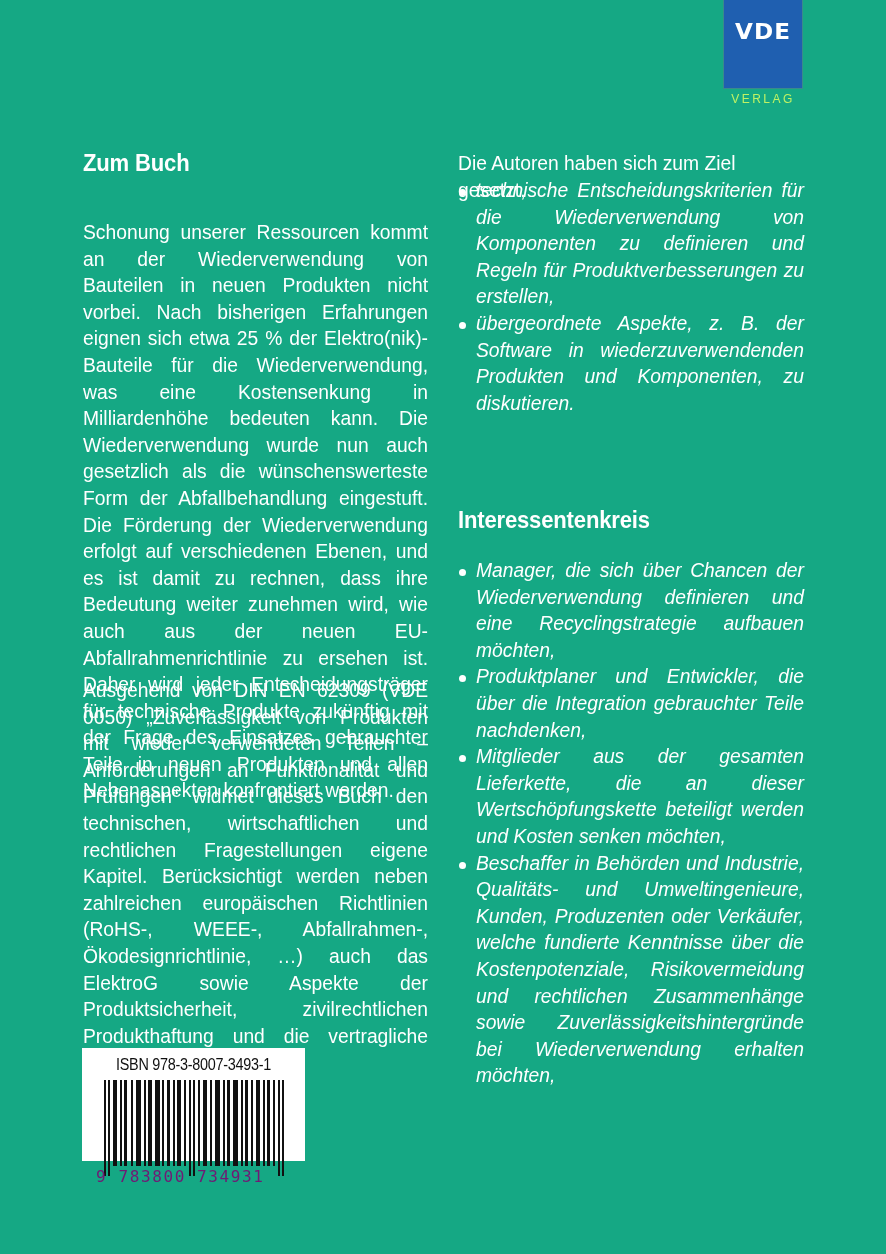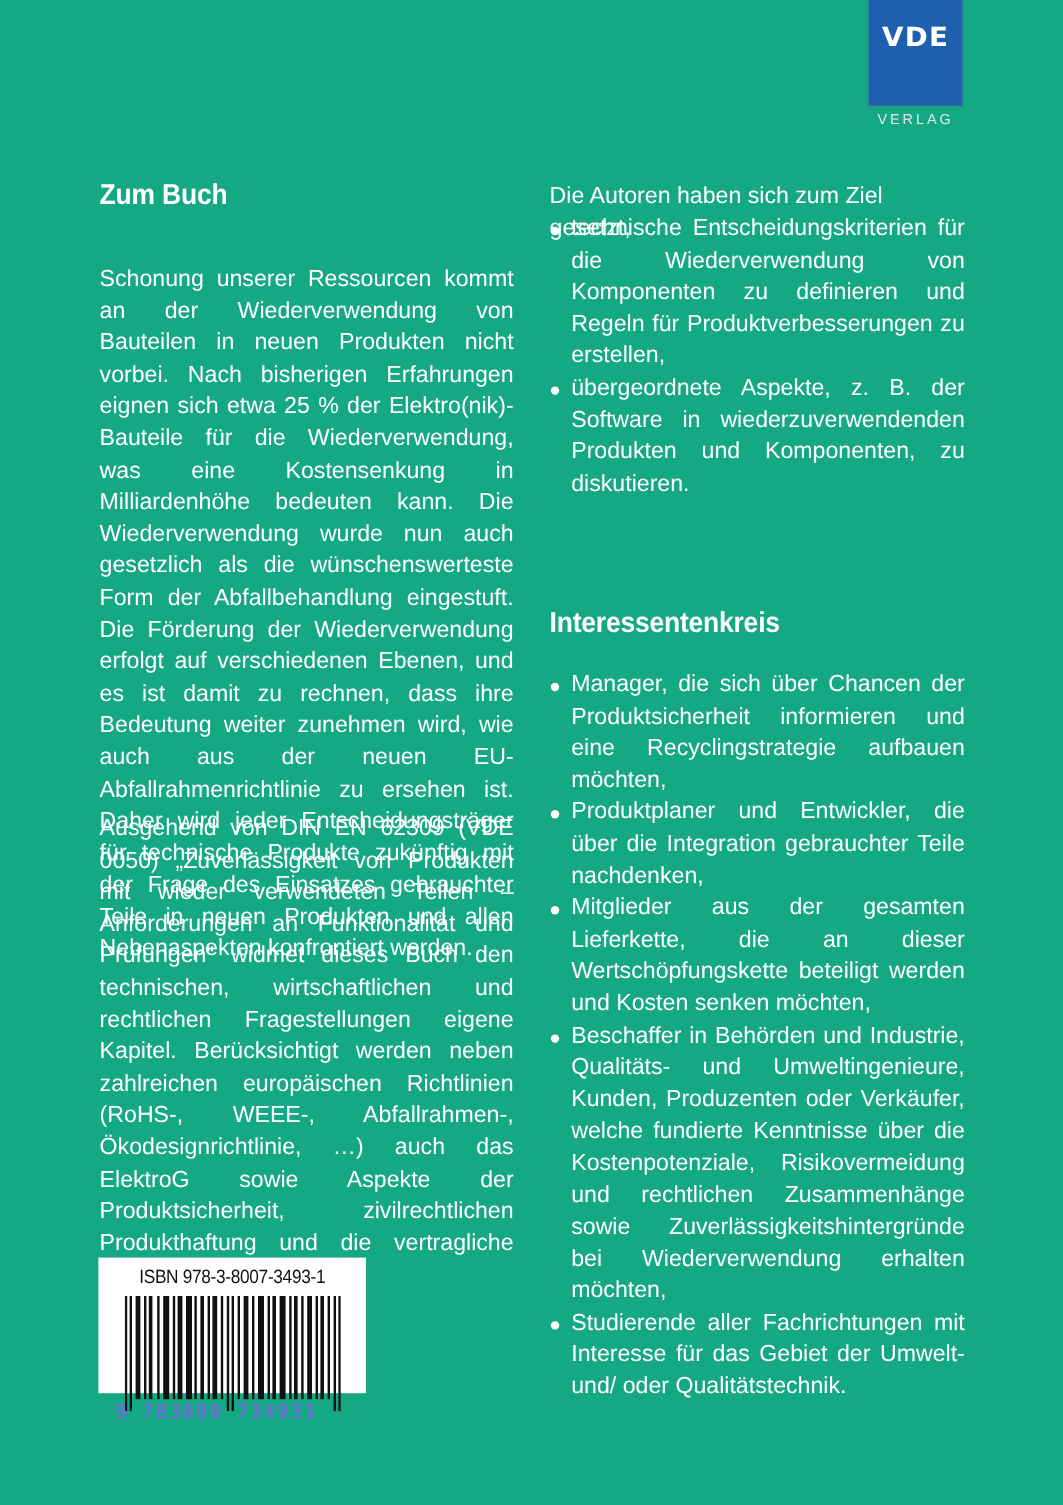--- a/index.html
+++ b/index.html
@@ -16,53 +16,53 @@
     box-shadow: 0 0 0 1px #3a8a8c;
   }
   .logo .vde {
     position:absolute; left:0; right:0; top:19px; text-align:center;
     font-family:"DejaVu Sans", sans-serif; font-weight:bold; font-size:22px;
     letter-spacing:1px; color:#ffffff; transform:scaleX(1.05);
   }
   .logo .verlag {
     position:absolute; left:0; right:0; top:92px; text-align:center;
     font-family:"Liberation Sans", sans-serif; font-size:12px; letter-spacing:2.5px;
-    color:#e5e5e5;
+    color:#bef264;
   }
   .col {
     position:absolute; top:0;
     font-size:19.3px; line-height:26.6px;
     text-align:justify;
   }
   .col.left { left:83px; width:345px; }
   .col.right { left:458px; width:346px; }
   .heading {
     position:absolute; font-weight:bold; font-size:24px; line-height:28px;
     letter-spacing:-0.2px; transform:scaleX(0.92); transform-origin:left center;
   }
   .para { position:absolute; margin:0; text-align:justify; }
-  ul.bullets { list-style:none; margin:0; padding:0; position:absolute; }
+  ul.bullets { list-style:none; margin:0; padding:0; position:absolute;font-style:italic; }
   ul.bullets li { position:relative; padding-left:18px; text-align:justify; }
   ul.bullets li::before {
     content:""; position:absolute; left:1px; top:11px;
     width:7px; height:7px; border-radius:50%; background:#ffffff;
   }
   .barcode-box {
     position:absolute; left:82px; top:1048px; width:223px; height:113px;
     background:#ffffff; color:#111111;
   }
   .isbn {
     position:absolute; left:0; right:0; top:8px; text-align:center;
     font-size:16px; letter-spacing:-0.3px; transform:scaleX(0.9);
   }
   .bars { position:absolute; left:22px; top:32px; width:180px; height:96px; }
   .ean-digits {
     position:absolute; left:14px; top:119px; width:190px;
     font-family:"DejaVu Sans Mono", monospace; font-size:16px; letter-spacing:1.6px;
-    color:#8b5cf6; background:transparent;
+    color:#701a75; background:transparent;
   }
 </style>
 </head>
 <body>
 
 <div class="logo">
   <div class="vde">VDE</div>
   <div class="verlag">VERLAG</div>
 </div>
 
@@ -73,25 +73,24 @@
 </div>
 
 <div class="col right">
   <p class="para" style="top:151px; width:346px; text-align:left;">Die Autoren haben sich zum Ziel gesetzt,</p>
   <ul class="bullets" style="top:178px; width:346px;">
     <li>technische Entscheidungskriterien für die Wiederverwendung von Komponenten zu definieren und Regeln für Produktverbesserungen zu erstellen,</li>
     <li>übergeordnete Aspekte, z. B. der Software in wiederzuverwendenden Produkten und Komponenten, zu diskutieren.</li>
   </ul>
   <div class="heading" style="top:506px;">Interessentenkreis</div>
   <ul class="bullets" style="top:558px; width:346px;">
-    <li>Manager, die sich über Chancen der Produktsicherheit informieren und eine Recyclingstrategie aufbauen möchten,</li>
+    <li>Manager, die sich über Chancen der Wiederverwendung definieren und eine Recyclingstrategie aufbauen möchten,</li>
     <li>Produktplaner und Entwickler, die über die Integration gebrauchter Teile nachdenken,</li>
     <li>Mitglieder aus der gesamten Lieferkette, die an dieser Wertschöpfungskette beteiligt werden und Kosten senken möchten,</li>
     <li>Beschaffer in Behörden und Industrie, Qualitäts- und Umweltingenieure, Kunden, Produzenten oder Verkäufer, welche fundierte Kenntnisse über die Kostenpotenziale, Risikovermeidung und rechtlichen Zusammenhänge sowie Zuverlässigkeitshintergründe bei Wiederverwendung erhalten möchten,</li>
-    <li>Studierende aller Fachrichtungen mit Interesse für das Gebiet der Umwelt- und/ oder Qualitätstechnik.</li>
   </ul>
 </div>
 
 <div class="barcode-box">
   <div class="isbn">ISBN 978-3-8007-3493-1</div>
   <svg class="bars" viewBox="0 0 180 96" preserveAspectRatio="none">
     <g fill="#111">
       <rect x="0" y="0" width="2" height="96"></rect>
         <rect x="4" y="0" width="2" height="96"></rect>
       <rect x="9" y="0" width="4" height="86"></rect>

